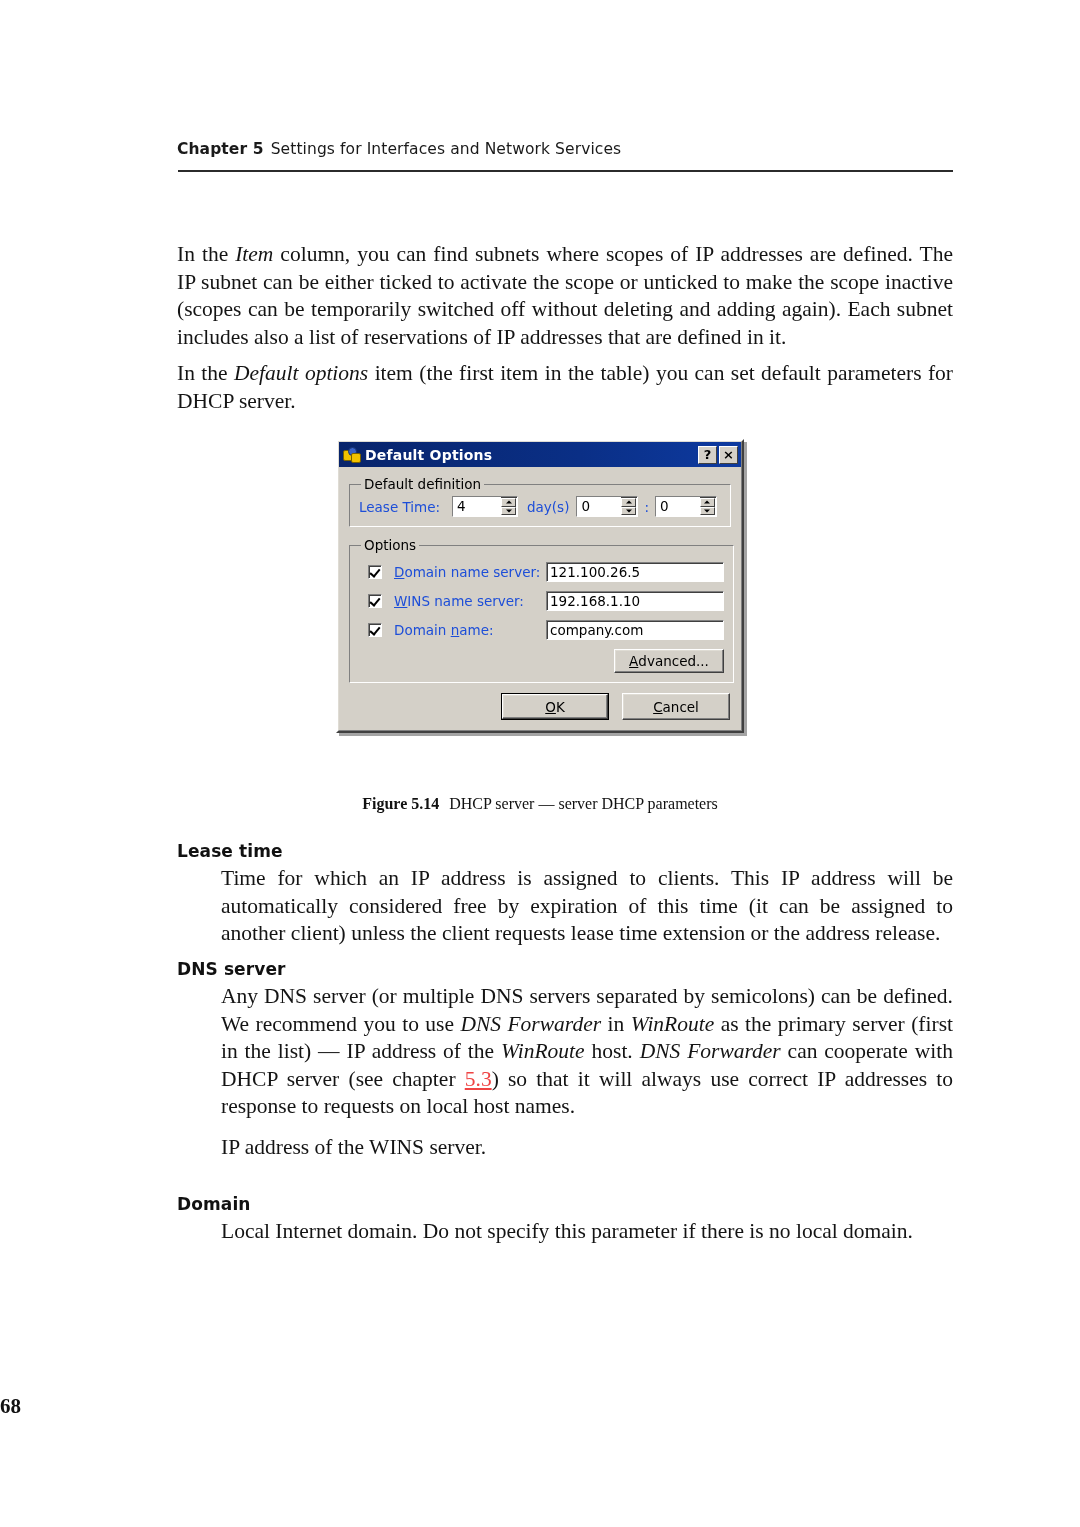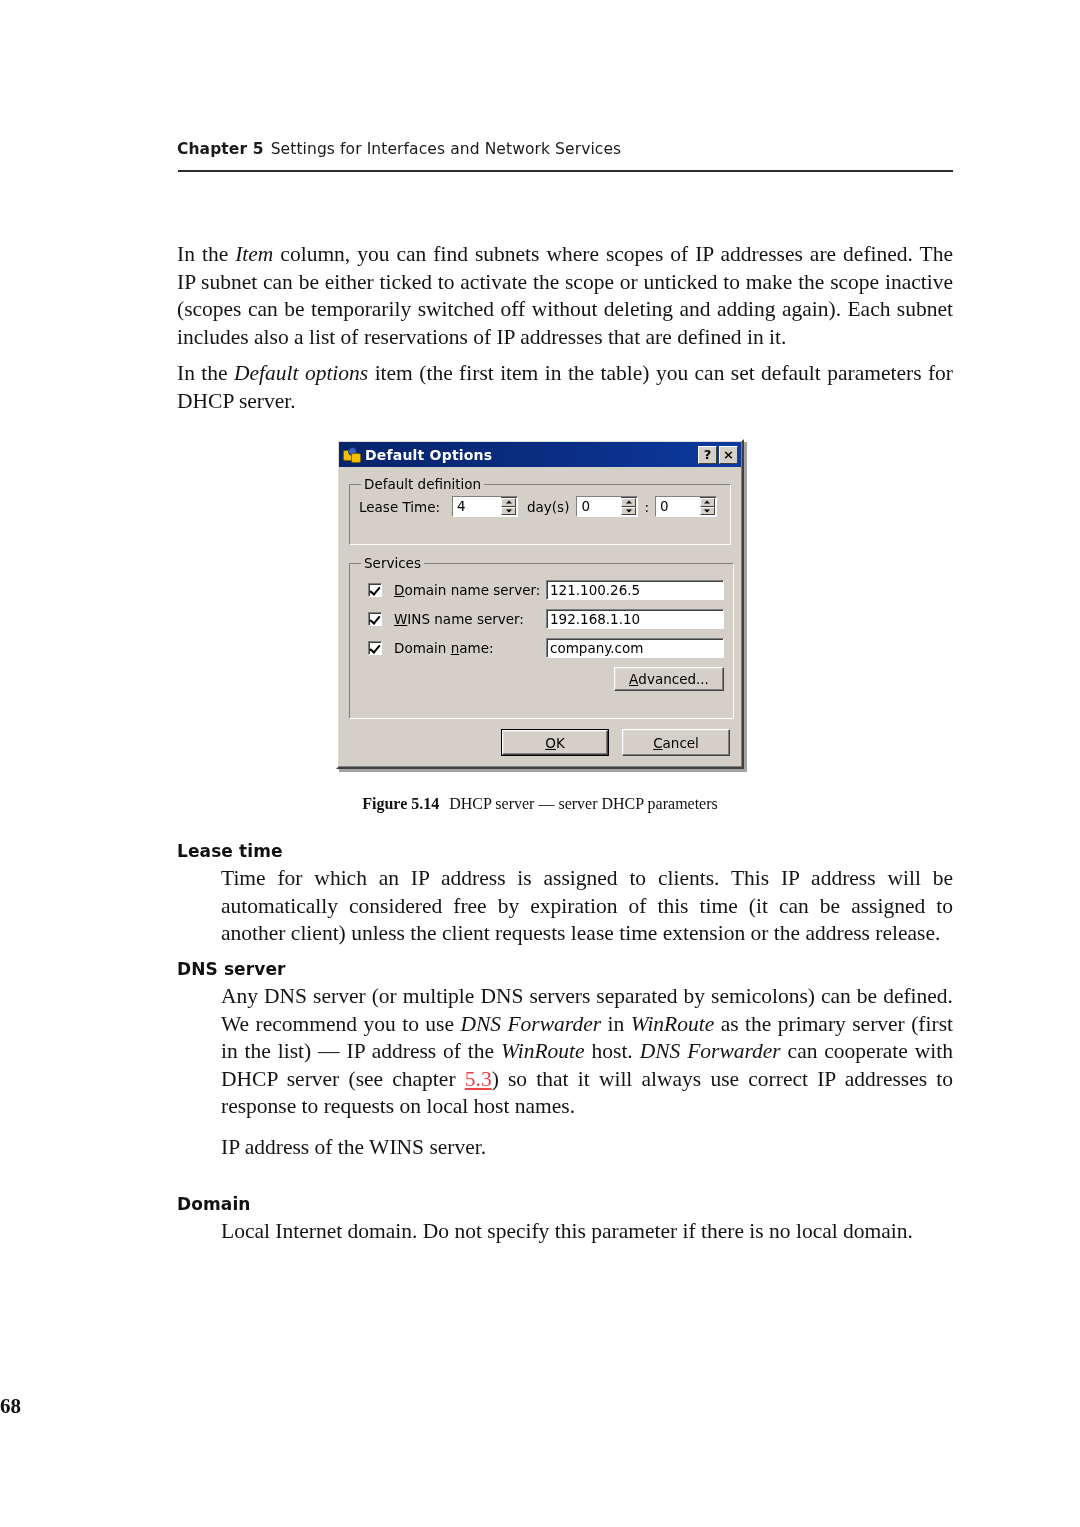--- a/index.html
+++ b/index.html
@@ -168,37 +168,37 @@
     padding: 9px 10px 10px 10px;
   }
 
   fieldset.grp {
     border: 1px solid #808080;
     border-top-color: #808080;
     border-left-color: #808080;
     border-right-color: #ffffff;
     border-bottom-color: #ffffff;
     margin: 0 0 10px 0;
-    padding: 4px 9px 27px 9px;
+    padding: 4px 9px 9px 9px;
     position: relative;
   }
   fieldset.grp legend {
     font-size: 13.5px;
     color: #000000;
     padding: 0 3px;
     margin-left: 2px;
   }
 
   .row {
     display: flex;
     align-items: center;
   }
   .lbl {
     font-size: 13.5px;
-    color: #000000;
+    color: #1d4ed8;
     white-space: nowrap;
   }
   u.acc { text-decoration: underline; }
 
   
   .spin {
     display: inline-flex;
     align-items: stretch;
     background: #ffffff;
     border-top: 1px solid #808080;
@@ -427,21 +427,21 @@
                 <span class="val">0</span>
                 <span class="arrows">
                     <div class="up"></div>
                     <div class="dn"></div>
                   </span>
               </span>
             </div>
           </fieldset>
 
           <fieldset class="grp">
-            <legend>Services</legend>
+            <legend>Options</legend>
 
             <div class="row" style="margin:5px 0 0 9px;">
               <span class="cbx on"></span>
               <span class="lbl" style="width:152px; margin-left:12px;"><span></span><u class="acc">D</u><span>omain name server:</span></span>
               <span class="txt" style="width:178px;">121.100.26.5</span>
             </div>
 
             <div class="row" style="margin:9px 0 0 9px;">
               <span class="cbx on"></span>
               <span class="lbl" style="width:152px; margin-left:12px;"><span></span><u class="acc">W</u><span>INS name server:</span></span>

